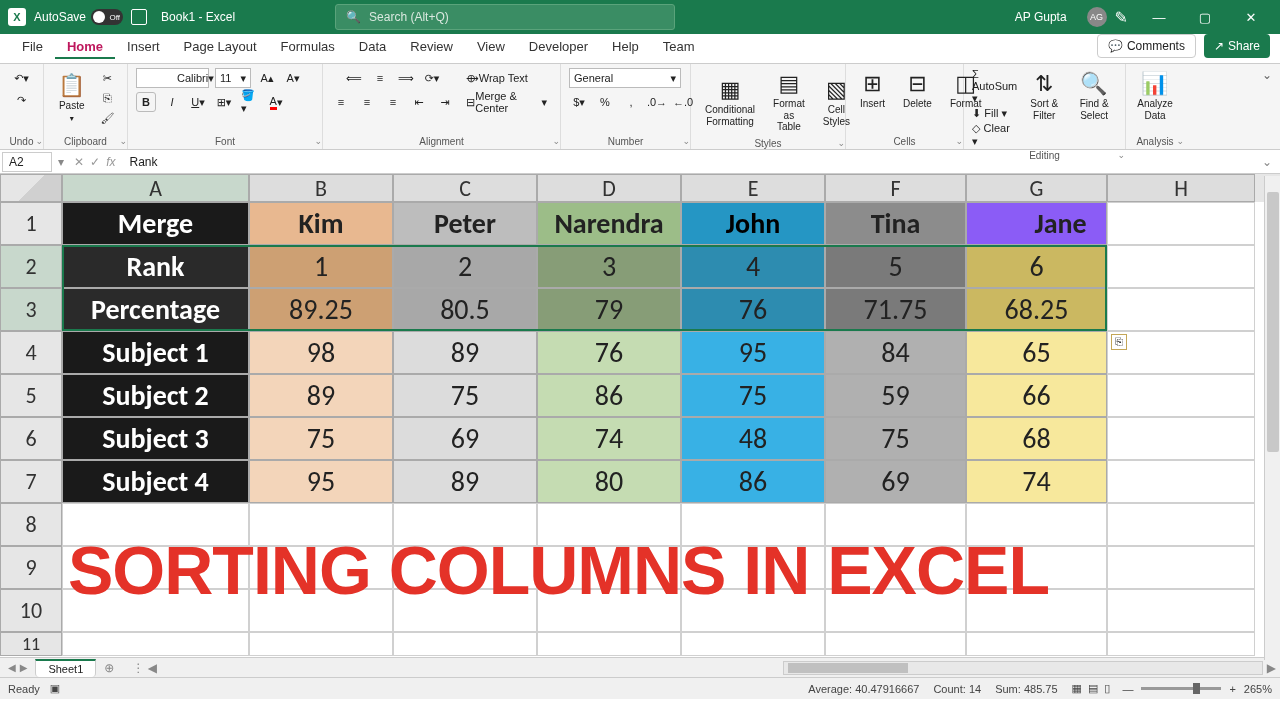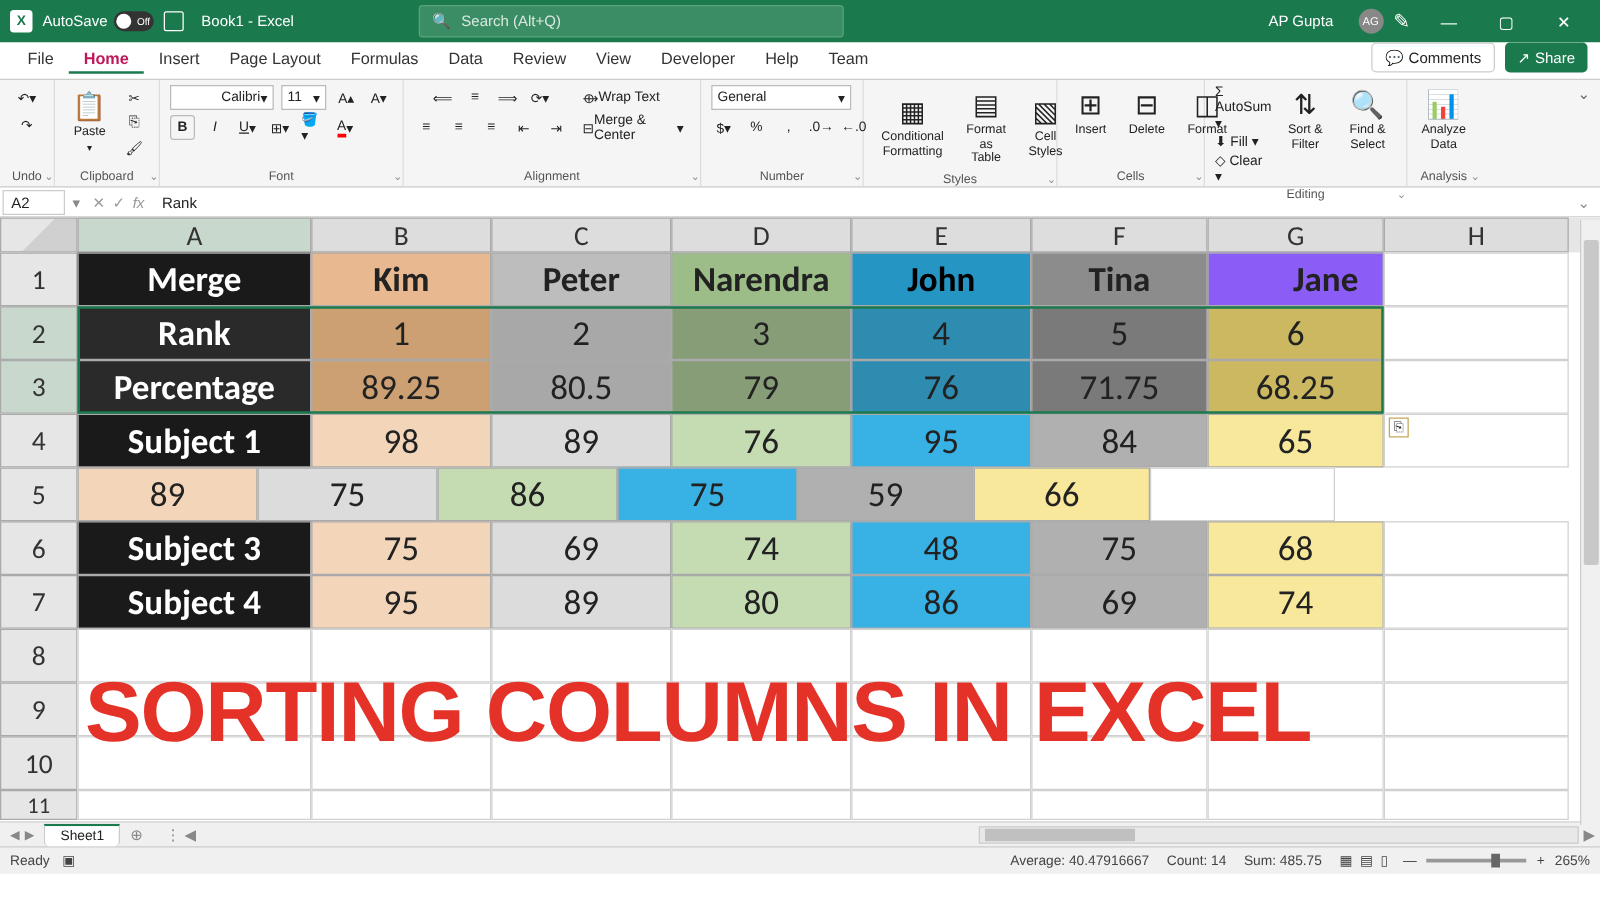--- a/index.html
+++ b/index.html
@@ -33,21 +33,21 @@
 .ribbon { height: 86px; background:#f5f5f5; display:flex; border-bottom:1px solid #ccc; }
 .ribbon-group { border-right:1px solid #ddd; padding: 4px 8px 2px; display:flex; flex-direction:column; justify-content:space-between; }
 .ribbon-group-row { display:flex; gap:6px; align-items:center; }
 .ribbon-col { display:flex; flex-direction:column; gap:2px; align-items:center;}
 .ribbon-label { text-align:center; font-size:10px; color:#555; padding-top:2px;position:relative;}
 .ribbon-label::after{content:'⌄';position:absolute;right:-8px;bottom:1px;font-size:9px;color:#888;}
 .ribbon-btn-sm { width:20px; height:20px; display:flex; align-items:center;justify-content:center;font-size:11px;border:1px solid transparent;border-radius:3px;}
 .big-btn { display:flex;flex-direction:column;align-items:center;gap:2px;padding:3px 6px;font-size:10px;text-align:center;line-height:1.15; }
 .big-btn .ico{font-size:22px;}
 .dropdown-field{height:20px;border:1px solid #bbb;background:#fff;display:flex;align-items:center;padding:0 4px;font-size:11px;}
-.font-name{width:83px;padding-left:40px;}
+.font-name{width:73px;padding-left:40px;}
 .font-size{width:36px;}
 .num-format{width:112px;}
 
 
 .fbar { height:24px; display:flex; align-items:center; border-bottom:1px solid #ccc; font-size:12px;}
 .name-box{width:50px;border:1px solid #ccc;padding:2px 6px;margin:0 2px;}
 .fbar-icons{display:flex;gap:6px;padding:0 6px;color:#999;}
 .formula-input{flex:1;padding:2px 8px;}
 
 
@@ -367,20 +367,21 @@
     <div class="cell kim" style="width:144px;">98</div>
     <div class="cell pet" style="width:144px;">89</div>
     <div class="cell nar" style="width:144px;">76</div>
     <div class="cell joh" style="width:144px;">95</div>
     <div class="cell tin" style="width:141px;">84</div>
     <div class="cell jan" style="width:141px;">65</div>
     <div class="cell blank" style="width:148px;"></div>
   </div>
   <div class="gridrow">
     <div class="rowhead">5</div>
+    <div class="cell dk-hdr" style="width:187px;">Subject 2</div>
     <div class="cell kim" style="width:144px;">89</div>
     <div class="cell pet" style="width:144px;">75</div>
     <div class="cell nar" style="width:144px;">86</div>
     <div class="cell joh" style="width:144px;">75</div>
     <div class="cell tin" style="width:141px;">59</div>
     <div class="cell jan" style="width:141px;">66</div>
     <div class="cell blank" style="width:148px;"></div>
   </div>
   <div class="gridrow">
     <div class="rowhead">6</div>

